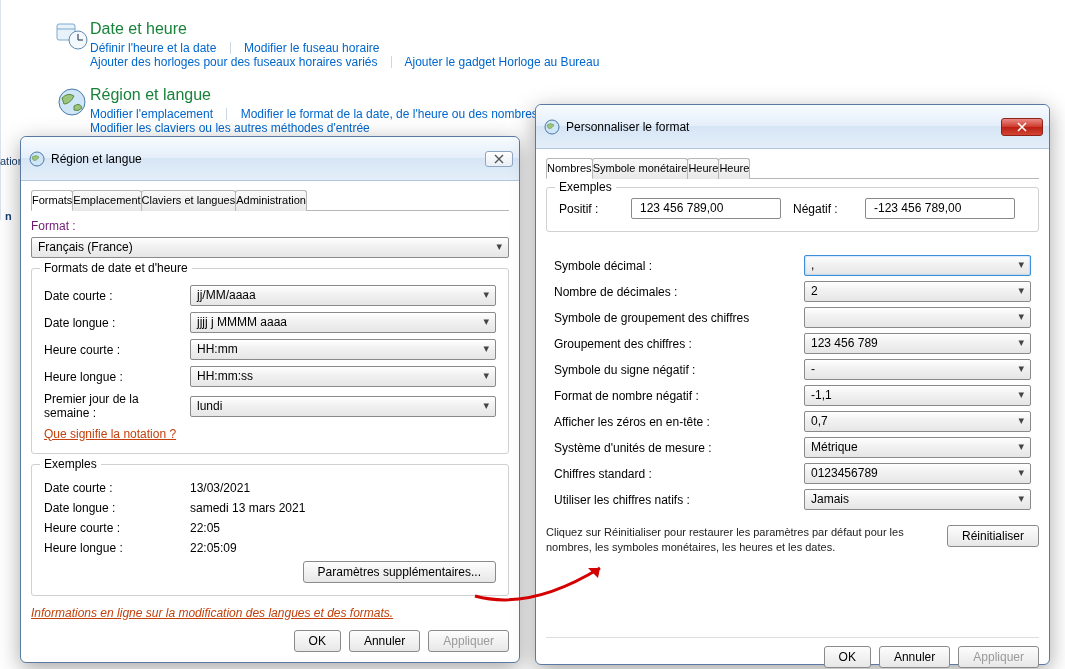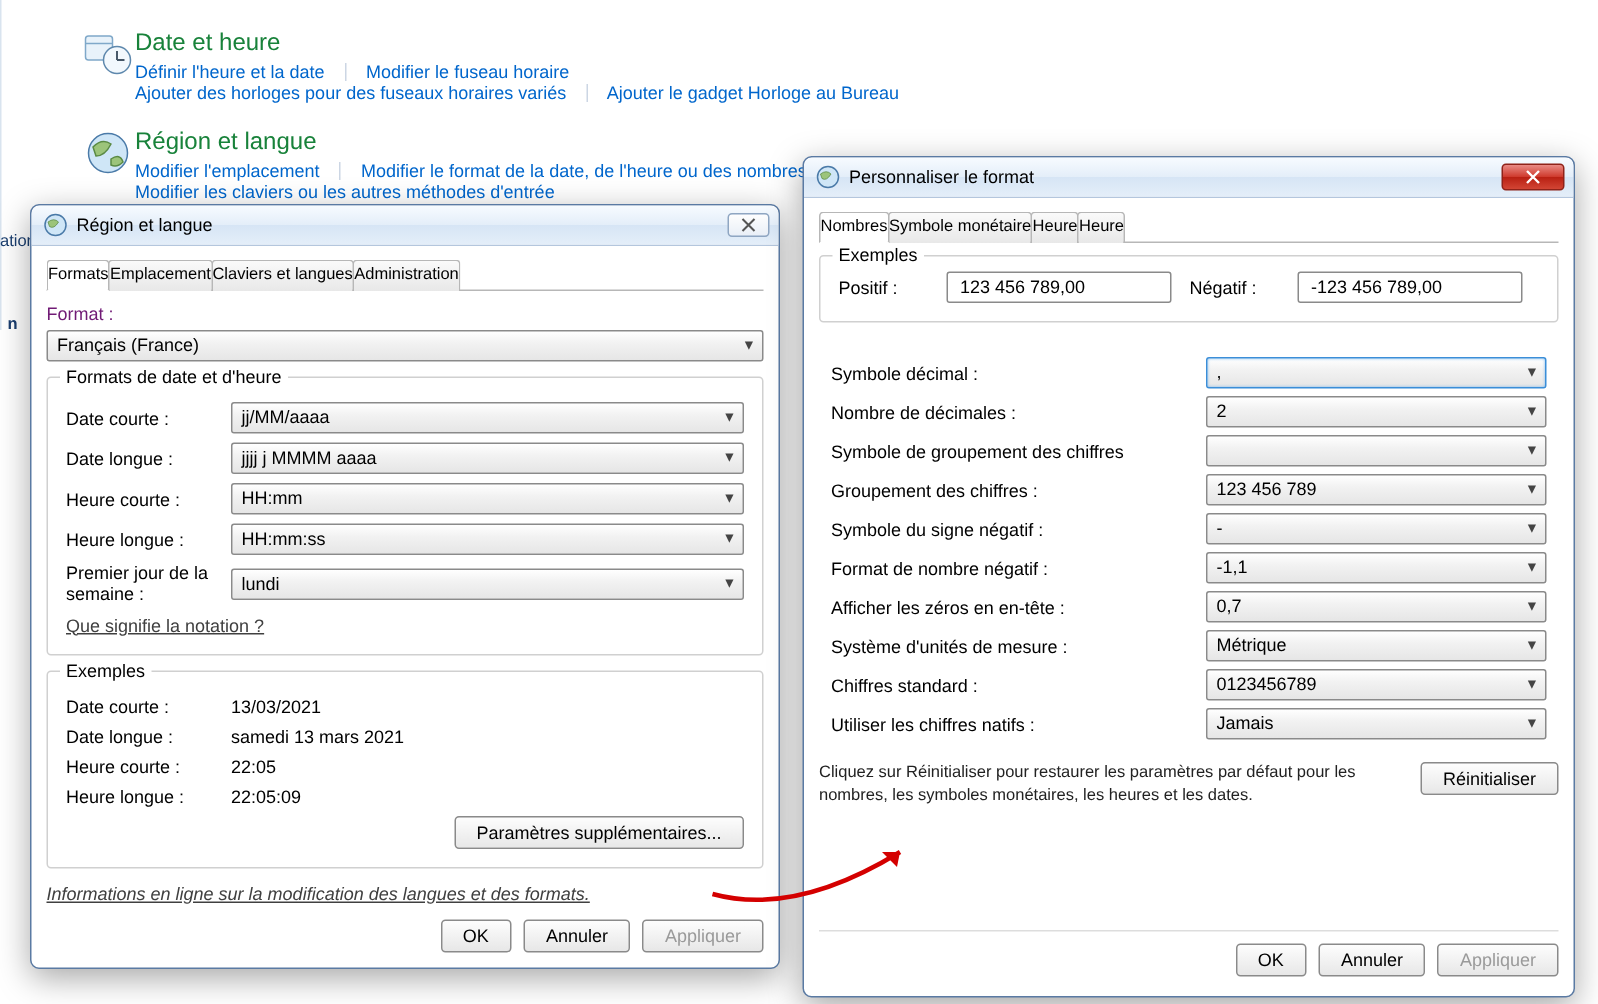--- a/index.html
+++ b/index.html
@@ -53,21 +53,21 @@
 
   
   .win {
     position:absolute;
     background:#fff;
     border:1px solid #5a7aa3;
     border-radius:6px;
     box-shadow: 0 6px 22px rgba(0,0,0,0.35);
   }
   .win-title {
-    height:27px;
+    height:44px;
     background: linear-gradient(#f7fbff,#e4eef9 49%,#d6e5f5 50%,#e4eef9);
     border-bottom:1px solid #b4c6dd;
     border-radius:6px 6px 0 0;
     display:flex; align-items:center;
     padding: 0 6px 0 8px;
     font-size:12px;
   }
   .win-title .globe-sm { margin-right:6px; }
   .title-spacer { flex:1; }
   .close-btn {
@@ -130,27 +130,27 @@
     border:1px solid #d0d0d0; border-radius:3px;
     padding: 10px 12px 12px; margin-top:10px;
     position:relative;
   }
   .group > .legend {
     position:absolute; top:-8px; left:8px; background:#fff; padding:0 4px; font-size:12px;
   }
 
   .row { display:flex; align-items:center; margin:6px 0; }
   .row .k { width:110px; }
-  .row .v { flex:1; }
+  .row .v { flex:1;margin-left:36px; }
 
   .row-b { display:flex; align-items:center; margin:5px 0; }
   .row-b .k { width:250px; }
   .row-b .v { flex:1; }
 
-  a.link { color:#404040; text-decoration:underline; cursor:pointer; font-size:12px;}
+  a.link { color:#c2410c; text-decoration:underline; cursor:pointer; font-size:12px;}
 
   .btn {
     height:22px; padding: 0 14px;
     border:1px solid #8a8a8a; border-radius:3px;
     background:linear-gradient(#fdfdfd,#e7e7e7);
     font-size:12px; cursor:pointer;
   }
   .btn.disabled { color:#9a9a9a; }
 
   .footer-btns {

